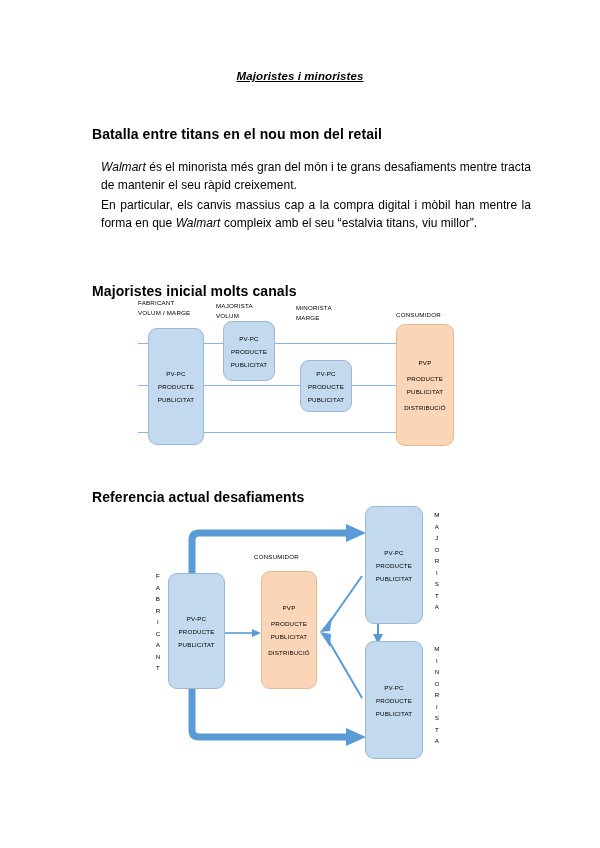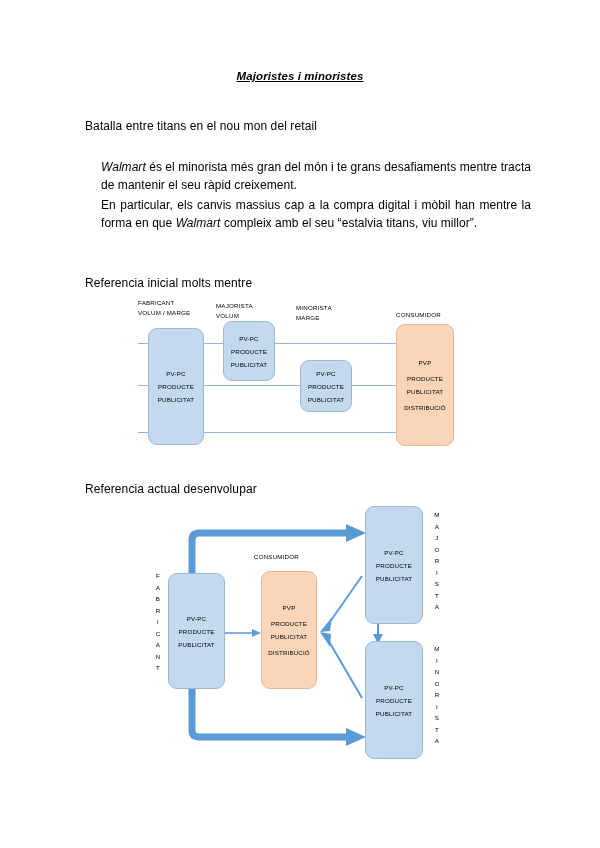--- a/index.html
+++ b/index.html
@@ -28,23 +28,23 @@
     text-align: center;
     font-size: 11.5px;
     font-weight: bold;
     font-style: italic;
     text-decoration: underline;
     margin: 0;
     padding-top: 70px;
     letter-spacing: 0.1px;
   }
   .section-heading {
-    font-size: 12px;
-    font-weight: normal;
-    margin: 0;
+    font-size: 14px;
+    font-weight: bold;
+    margin: 7px;
     letter-spacing: 0.1px;
   }
   .para {
     font-size: 12px;
     line-height: 18px;
     text-align: justify;
     margin: 16px;
     letter-spacing: 0.05px;
   }
   .para em { font-style: italic; }
@@ -120,23 +120,23 @@
 
   <h1 class="doc-title">Majoristes i minoristes</h1>
 
   <div class="h-batalla section-heading">Batalla entre titans en el nou mon del retail</div>
 
   <p class="p1 para"><em>Walmart</em><span> és el minorista més gran del món i te grans desafiaments mentre tracta de mantenir el seu ràpid creixement.</span></p>
 
   <p class="p2 para"><span>En particular, els canvis massius cap a la compra digital i mòbil han mentre la forma en que </span><em>Walmart</em><span> compleix amb el seu “estalvia titans, viu millor”.</span></p>
 
 
-  <div class="h-ref1 section-heading">Referencia inicial molts mentre</div>
-
-  <div class="h-ref2 section-heading">Referencia actual desenvolupar</div>
+  <div class="h-ref1 section-heading">Majoristes inicial molts canals</div>
+
+  <div class="h-ref2 section-heading">Referencia actual desafiaments</div>
 
   <div class="diagram" style="left:130px; top:298px; width:345px; height:160px;">
 
     <div class="caption" style="left:8px; top:0px;">FABRICANT
 VOLUM / MARGE</div>
     <div class="caption" style="left:86px; top:3px;">MAJORISTA
 VOLUM</div>
     <div class="caption" style="left:166px; top:5px;">MINORISTA
 MARGE</div>
     <div class="caption" style="left:266px; top:12px;">CONSUMIDOR</div>

